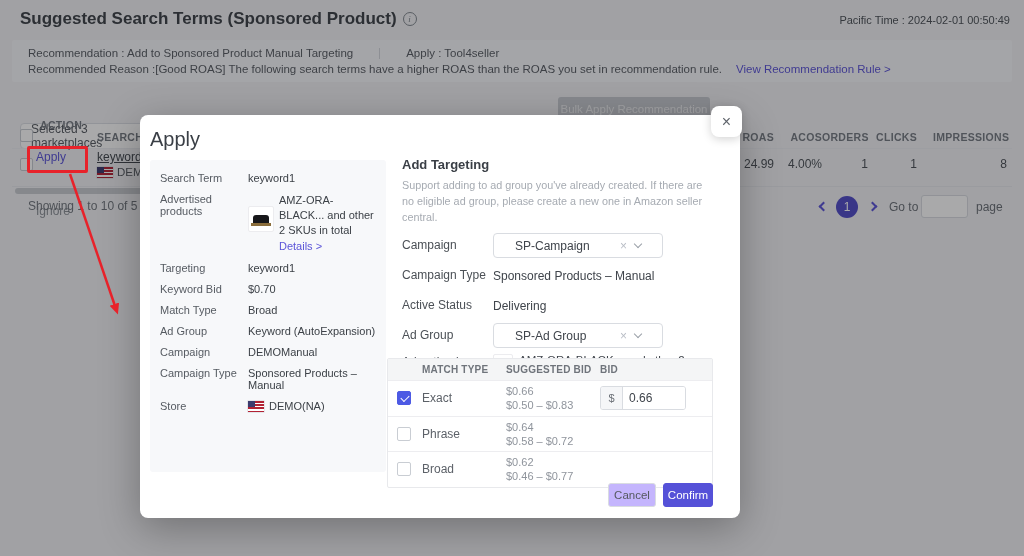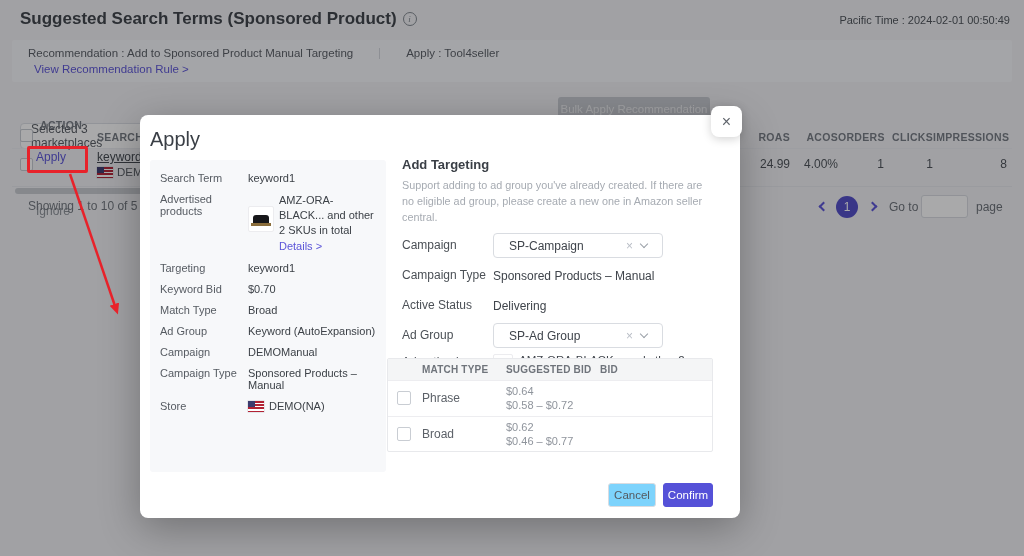--- a/index.html
+++ b/index.html
@@ -24,21 +24,21 @@
   .searchbox input { border:none; outline:none; flex:1; font-size:11.5px; color:#555a61; background:transparent; min-width:0; font-family:"Liberation Sans", sans-serif; }
   .searchbox input::placeholder { color:#b4bac2; }
   .datepicker { left:380px; width:150px; padding:0 9px; color:#b9bec6; }
   .datepicker .dash { flex:1; text-align:center; }
   .bulk-btn { position:absolute; left:558px; top:97px; width:152px; height:24px; background:#c9ccd2; color:#f2f3f5; border:none; border-radius:3px; font-size:11.5px; font-family:"Liberation Sans", sans-serif; }
 
   .cb { position:absolute; width:13px; height:13px; border:1px solid #c6cad0; border-radius:2px; background:#fff; }
   .th { position:absolute; font-size:10.5px; font-weight:700; color:#757a82; letter-spacing:.3px; }
   .metric-row { position:absolute; right:17px; display:flex; }
   .metric-row span { text-align:right; }
-  .mc0{width:40px;} .mc1{width:60px;} .mc2{width:48px;} .mc3{width:46px;} .mc4{width:49px;} .mc5{width:74px;}
+  .mc0{width:40px;} .mc1{width:60px;} .mc2{width:48px;} .mc3{width:46px;} .mc4{width:49px;} .mc5{width:74px;margin-left:16px;}
   .metric-head span { font-size:10.5px; font-weight:700; color:#757a82; letter-spacing:.3px; }
   .metric-vals span { font-size:12px; color:#4b5056; }
   .row-apply { position:absolute; left:36px; top:150px; font-size:12px; color:#5b54d8; cursor:pointer; }
   .row-ignore { position:absolute; left:36px; top:168px; font-size:12px; color:#8b9097; cursor:pointer;margin-top:36px; }
   .row-keyword { position:absolute; left:97px; top:150px; font-size:12px; color:#41464d; text-decoration:underline; cursor:pointer; }
   .row-store { position:absolute; left:97px; top:166px; font-size:11.5px; color:#555a61; display:flex; align-items:center; gap:4px; width:60px; }
   .flag { display:inline-block; width:16px; height:11px; background:repeating-linear-gradient(#b22234 0 1.6px, #fff 1.6px 3.2px); position:relative; flex:0 0 auto; box-shadow:0 0 0 0.5px #d0d3d8; }
   .flag::before { content:""; position:absolute; left:0; top:0; width:7px; height:6px; background:#3c3b6e; }
   .hdiv { position:absolute; left:12px; right:12px; height:1px; background:#e8eaee; }
   .scrollbar { position:absolute; left:15px; top:188px; width:724px; height:6px; border-radius:3px; background:#c9ccd1; }
@@ -75,21 +75,21 @@
   .advtext { flex:1; line-height:1.35; }
   .advtext .link { display:inline-block; margin-top:1px; }
 
   .target { position:absolute; left:262px; top:42px; width:312px; }
   .target h3 { font-size:13px; font-weight:700; color:#3a3f46; margin-bottom:5px; }
   .help { font-size:10.8px; line-height:1.5; color:#a6abb2; margin-bottom:7px; }
   .frow { display:flex; align-items:center; min-height:26px; margin-bottom:4px; }
   .frow.top { align-items:flex-start; }
   .flabel { flex:0 0 91px; font-size:12px; color:#4b5056; line-height:1.6; }
   .fvalue { font-size:12px; color:#3f444b; }
-  .fselect { width:170px; height:25px; border:1px solid #d9dce1; border-radius:4px; display:flex; align-items:center; padding:0 15px; font-size:12px; color:#3f444b; background:#fff; cursor:pointer; }
+  .fselect { width:170px; height:25px; border:1px solid #d9dce1; border-radius:4px; display:flex; align-items:center; padding:0 21px; font-size:12px; color:#3f444b; background:#fff; cursor:pointer; }
   .fselect .stext { flex:1; }
   .clear-x { color:#b9bec6; font-size:12px; margin-right:8px; }
   .orange { color:#ff8f1f; }
   .advblock { display:flex; gap:6px; width:221px; }
   .advblock .txt { flex:1; font-size:11.5px; line-height:1.25; color:#3f444b; }
   .advblock .txt .link { display:inline-block; margin-top:2px; }
 
   .bidtable { position:absolute; left:247px; top:243px; width:326px; border:1px solid #e8e9ec; border-radius:2px; background:#fff; }
   .bt-head { display:grid; grid-template-columns:34px 84px 94px 1fr; height:21px; align-items:center; background:#f4f5f6; font-size:10px; font-weight:700; color:#6f747b; letter-spacing:.2px; }
   .bt-row { display:grid; grid-template-columns:34px 84px 94px 1fr; min-height:32px; align-items:center; border-top:1px solid #ededf0; }
@@ -97,21 +97,21 @@
   .bt-row .sug { font-size:11px; line-height:1.3; color:#8f949c; padding:3px 0; }
   .bcb { width:14px; height:14px; border:1px solid #c9cdd3; border-radius:2px; background:#fff; margin-left:9px; position:relative; }
   .bcb.checked { background:#4d5ae4; border-color:#4d5ae4; }
   .bcb.checked::after { content:""; position:absolute; left:3px; top:3px; width:7px; height:4px; border-left:1.8px solid #fff; border-bottom:1.8px solid #fff; transform:rotate(-45deg); }
   .bidinput { display:flex; width:86px; height:24px; border:1px solid #d9dce1; border-radius:3px; overflow:hidden; }
   .bidinput .cur { width:22px; background:#f5f6f8; border-right:1px solid #d9dce1; font-size:11px; color:#6a6f76; display:flex; align-items:center; justify-content:center; }
   .bidinput input { border:none; outline:none; flex:1; min-width:0; font-size:12px; color:#3f444b; padding:0 6px; font-family:"Liberation Sans", sans-serif; }
 
   .actions { position:absolute; right:27px; top:368px; display:flex; gap:7px; }
   .btn { height:24px; border-radius:3px; font-size:11.5px; cursor:pointer; font-family:"Liberation Sans", sans-serif; }
-  .btn-cancel { width:48px; background:#7dd3fc; border:1px solid #d9dce1; color:#55595f; }
+  .btn-cancel { width:48px; background:#c4b5fd; border:1px solid #d9dce1; color:#55595f; }
   .btn-confirm { width:50px; background:#5551d8; border:1px solid #5551d8; color:#fff; }
 
   
   .anno-box { position:absolute; left:27px; top:146px; width:61px; height:27px; border:3px solid #e8222a; border-radius:2px; z-index:70; pointer-events:none; }
   .anno-arrow { position:absolute; inset:0; z-index:70; pointer-events:none; }
 
   .sicon { flex:0 0 auto; }
 </style>
 </head>
 <body>
@@ -127,20 +127,21 @@
     <span>2024-02-01 00:50:49</span>
   </div>
 
   <div class="reco">
     <div class="reco-line">
       <span>Recommendation : Add to Sponsored Product Manual Targeting</span>
       <span class="vdiv"></span>
       <span>Apply : Tool4seller</span>
     </div>
     <div class="reco-line">
+      <span>Recommended Reason :[Good ROAS] The following search terms have a higher ROAS than the ROAS you set in recommendation rule.</span>
       <a class="link">View Recommendation Rule &gt;</a>
     </div>
   </div>
 
   <div class="ctl mkt">
     <span>Selected 3 marketplaces</span>
     <span class="chev"></span>
   </div>
   <div class="ctl searchbox">
     <input placeholder="Enter campaign, Ad group or keyword" style="">
@@ -298,20 +299,32 @@
     </div>
 
     <div class="bidtable">
       <div class="bt-head">
         <span></span>
         <span>MATCH TYPE</span>
         <span>SUGGESTED BID</span>
         <span>BID</span>
       </div>
       <div class="bt-row">
+        <span class="bcb checked"></span>
+        <span class="name">Exact</span>
+        <span class="sug">
+          <span>$0.66</span><br>
+          <span>$0.50 – $0.83</span>
+        </span>
+        <span class="bidinput">
+          <span class="cur">$</span>
+          <input value="0.66" style="">
+        </span>
+      </div>
+      <div class="bt-row">
         <span class="bcb"></span>
         <span class="name">Phrase</span>
         <span class="sug">
           <span>$0.64</span><br>
           <span>$0.58 – $0.72</span>
         </span>
         <span></span>
       </div>
       <div class="bt-row">
         <span class="bcb"></span>

